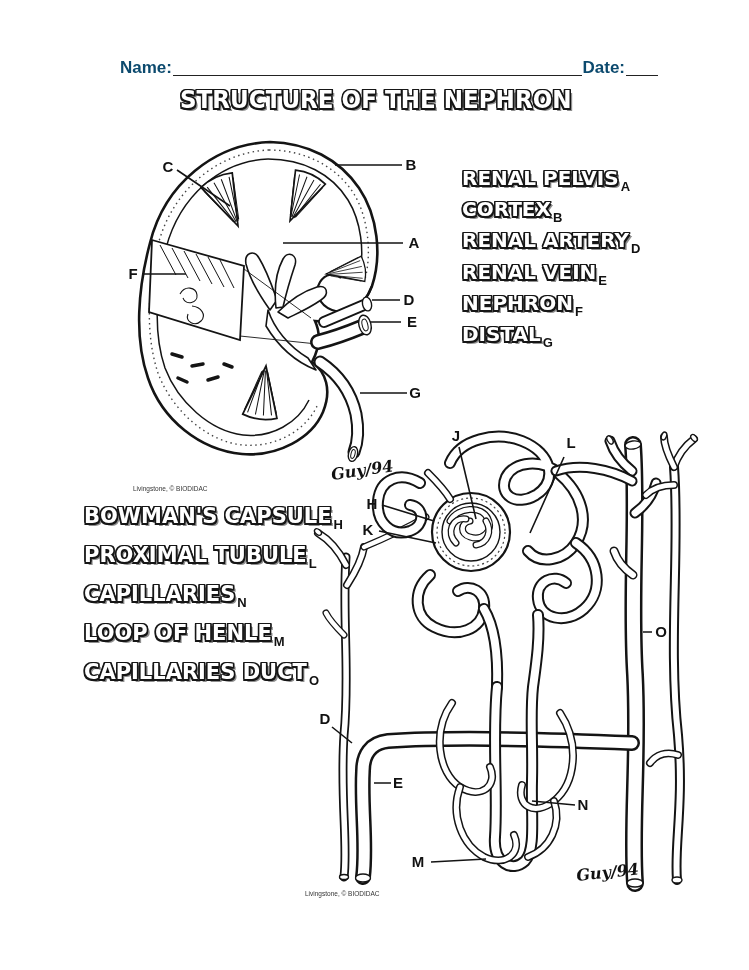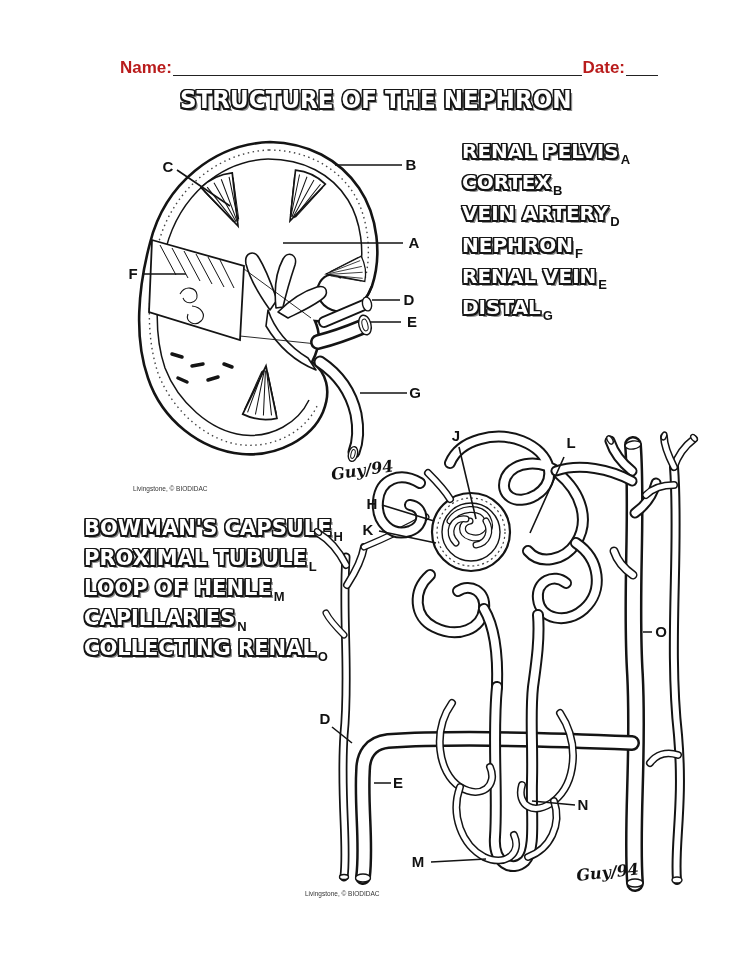--- a/index.html
+++ b/index.html
@@ -1,36 +1,36 @@
 <!DOCTYPE html>
 <html><head>
 <meta charset="utf-8">
 <style>
   html,body{margin:0;padding:0;background:#ffffff;}
   #page{position:relative;width:749px;height:970px;background:#fff;overflow:hidden;
         font-family:"Liberation Sans",sans-serif;color:#111;}
 
   
   .hdr{position:absolute;left:120px;top:56px;width:538px;display:flex;align-items:flex-end;
-       font-size:17px;font-weight:bold;color:#b91c1c;height:22px;}
+       font-size:17px;font-weight:bold;color:#0c4a6e;height:22px;}
   .hline{flex:1;border-bottom:1.8px solid #222;margin:0 0 2px 1px;height:0;}
   .hline-short{width:32px;border-bottom:1.8px solid #222;margin:0 0 2px 1px;height:0;}
 
   
   .bubble{font-family:"DejaVu Sans",sans-serif;font-weight:bold;color:#fff;
     text-shadow:
       -1.5px -1.5px 0 #161616, 1.5px -1.5px 0 #161616,
       -1.5px  1.5px 0 #161616, 1.5px  1.5px 0 #161616,
       -1.5px 0 0 #161616, 1.5px 0 0 #161616, 0 -1.5px 0 #161616, 0 1.5px 0 #161616,
       2.8px 3.2px 0 #8f8f8f;}
   .title{position:absolute;left:180px;top:86px;font-size:24px;letter-spacing:0px;
          transform:scaleX(0.96);transform-origin:left;}
   .wb{position:absolute;}
-  .wb-right{left:462px;top:137px;line-height:29.2px;font-size:20px;}
-  .wb-left{left:84px;top:514px;line-height:27px;font-size:21px;}
+  .wb-right{left:462px;top:164px;line-height:29.2px;font-size:20px;}
+  .wb-left{left:84px;top:498px;line-height:36px;font-size:21px;}
   .wb-row{white-space:nowrap;}
   .wb-sub{font-family:"Liberation Sans",sans-serif;font-weight:bold;color:#111;
           font-size:13px;position:relative;top:6px;margin-left:2px;text-shadow:none;}
 
   
   svg{position:absolute;}
   .ln{stroke:#141414;fill:none;}
   .dotted{stroke:#444;stroke-width:1.4;fill:none;stroke-dasharray:1.5 3.5;}
   .leader{stroke:#141414;stroke-width:1.6;fill:none;}
   .callout{font-family:"Liberation Sans",sans-serif;font-weight:bold;font-size:15px;fill:#111;}
@@ -125,32 +125,32 @@
     <text class="callout" x="292" y="199" text-anchor="middle">E</text>
     <text class="callout" x="295" y="270" text-anchor="middle">G</text>
 
     <text class="sig" x="212" y="352" transform="rotate(-8 212 352)">Guy/94</text>
     <text class="credit" x="13" y="363">Livingstone, © BIODIDAC</text>
   </svg>
 
   <div class="wb wb-right">
     <div class="wb-row"><span class="bubble">RENAL PELVIS</span><span class="wb-sub">A</span></div>
     <div class="wb-row"><span class="bubble">CORTEX</span><span class="wb-sub">B</span></div>
-    <div class="wb-row"><span class="bubble">VEIN ARTERY</span><span class="wb-sub">D</span></div>
+    <div class="wb-row"><span class="bubble">RENAL ARTERY</span><span class="wb-sub">D</span></div>
+    <div class="wb-row"><span class="bubble">RENAL VEIN</span><span class="wb-sub">E</span></div>
     <div class="wb-row"><span class="bubble">NEPHRON</span><span class="wb-sub">F</span></div>
-    <div class="wb-row"><span class="bubble">RENAL VEIN</span><span class="wb-sub">E</span></div>
     <div class="wb-row"><span class="bubble">DISTAL</span><span class="wb-sub">G</span></div>
   </div>
 
   <div class="wb wb-left">
     <div class="wb-row"><span class="bubble">BOWMAN'S CAPSULE</span><span class="wb-sub">H</span></div>
     <div class="wb-row"><span class="bubble">PROXIMAL TUBULE</span><span class="wb-sub">L</span></div>
+    <div class="wb-row"><span class="bubble">CAPILLARIES</span><span class="wb-sub">N</span></div>
     <div class="wb-row"><span class="bubble">LOOP OF HENLE</span><span class="wb-sub">M</span></div>
-    <div class="wb-row"><span class="bubble">CAPILLARIES</span><span class="wb-sub">N</span></div>
-    <div class="wb-row"><span class="bubble">COLLECTING RENAL</span><span class="wb-sub">O</span></div>
+    <div class="wb-row"><span class="bubble">CAPILLARIES DUCT</span><span class="wb-sub">O</span></div>
   </div>
 
   <svg style="left:300px;top:425px;" width="405" height="485" viewBox="0 0 405 485">
     <defs>
       <path id="n-duct" d="M333 20 C338 90 330 170 335 250 C339 330 331 400 335 458"></path>
       <path id="n-d1" d="M332 46 C322 38 314 28 310 16"></path>
       <path id="n-d2" d="M335 88 C346 80 353 70 356 58"></path>
       <path id="n-d3" d="M333 150 C323 143 317 135 314 126"></path>
       <path id="n-rv" d="M374 42 C380 120 368 220 378 310 C384 380 374 420 377 455"></path>
       <path id="n-r1" d="M374 42 C378 30 386 20 394 14"></path>

